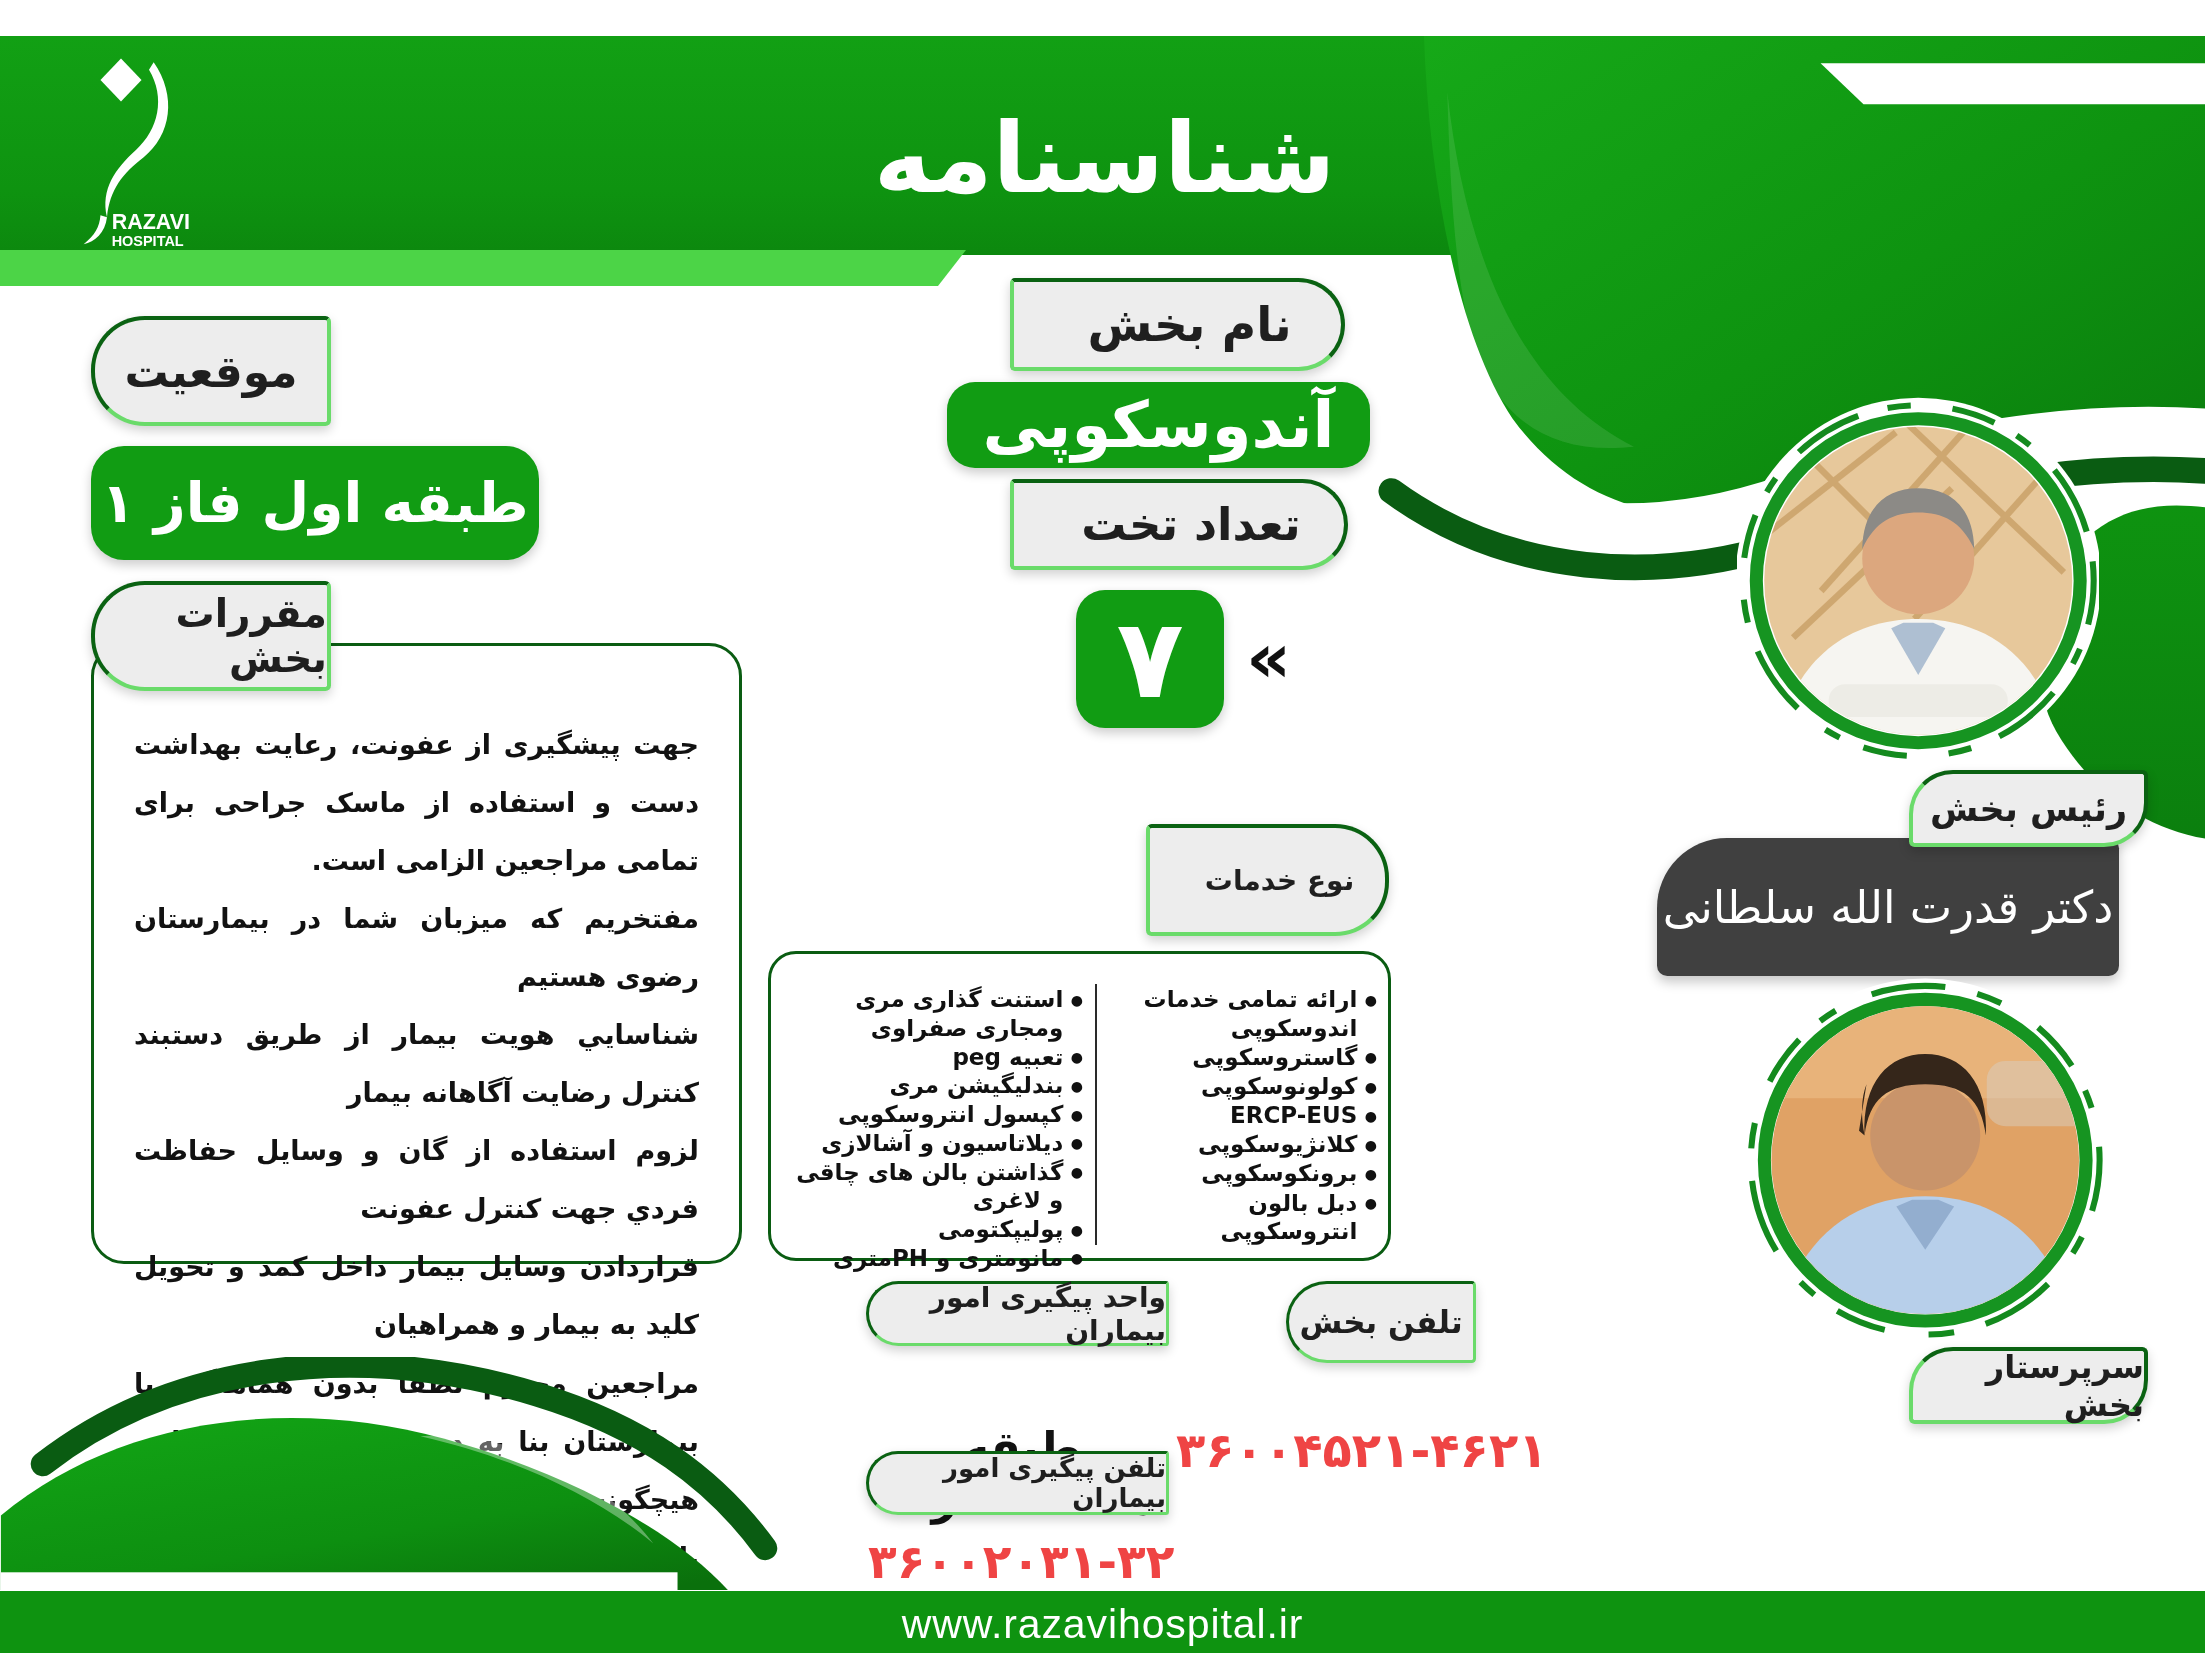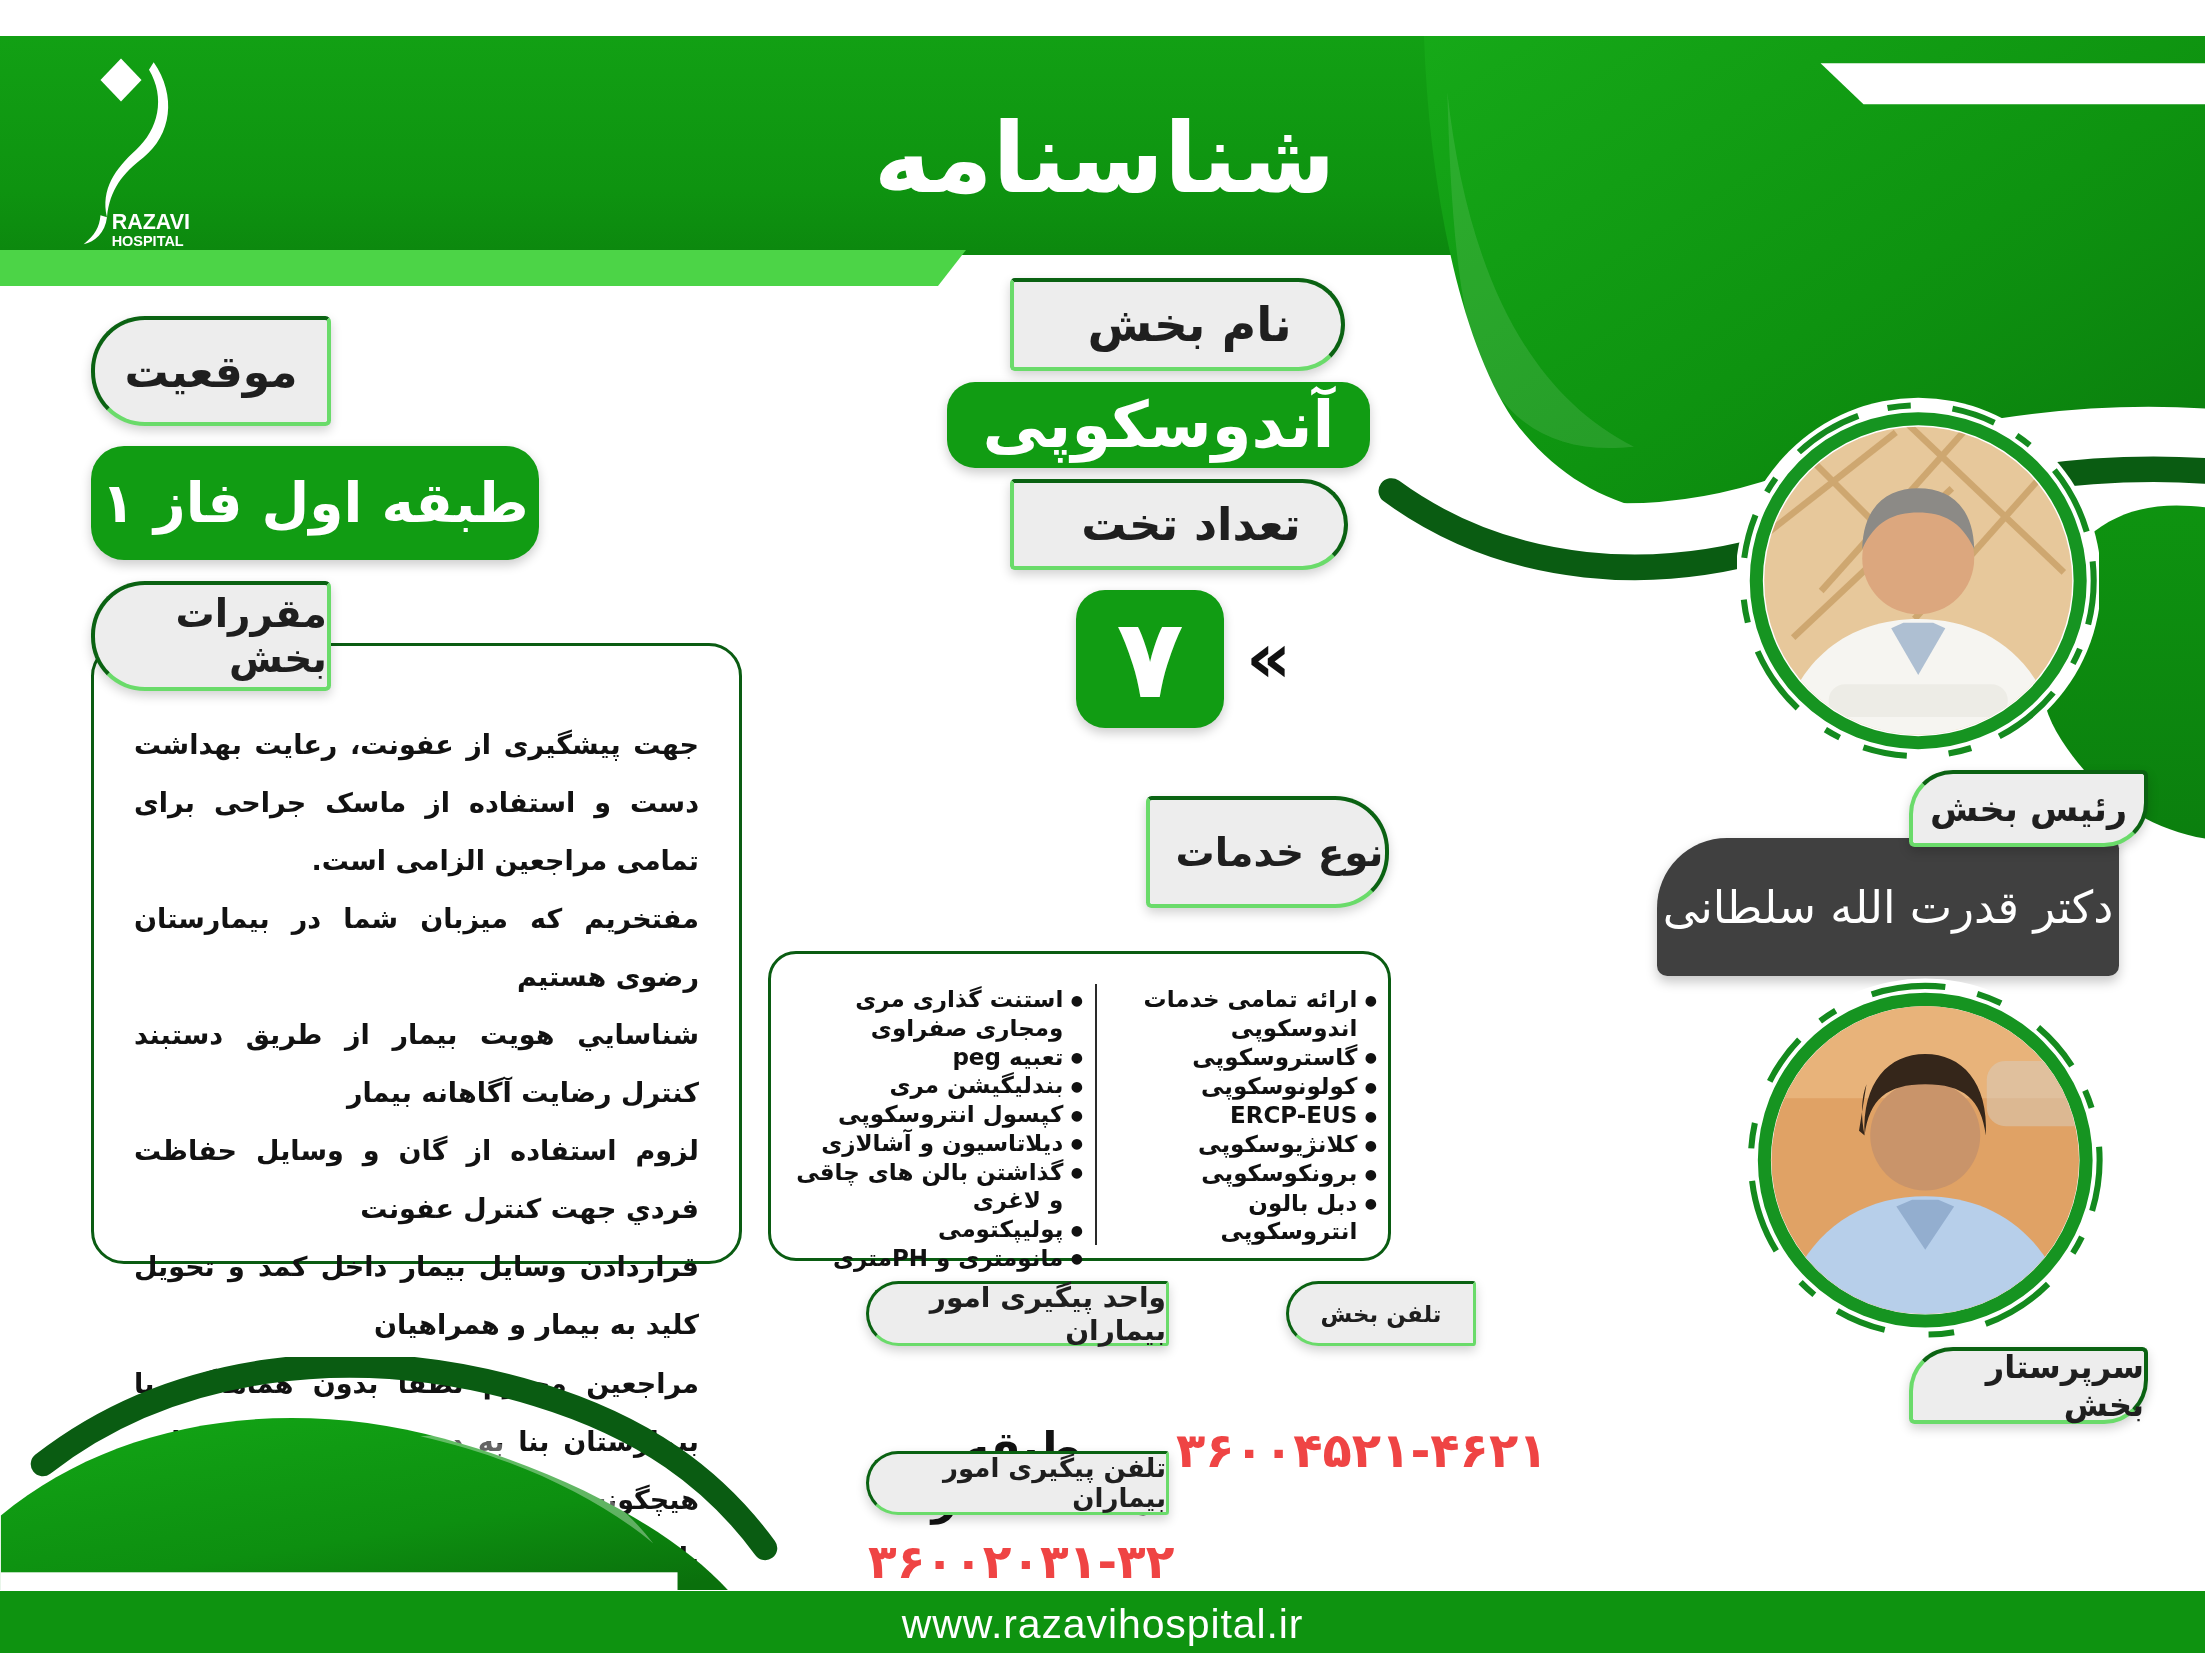--- a/index.html
+++ b/index.html
@@ -115,21 +115,21 @@
   <div class="abs badge right-round fa" style="left:1010px;top:242px;width:335px;height:93px;font-size:47px;">نام بخش</div>
 
   <div class="abs green-pill fa" style="left:947px;top:346px;width:423px;height:86px;font-size:64px;border-radius:28px;">آندوسکوپی</div>
 
   <div class="abs badge right-round fa" style="left:1010px;top:443px;width:338px;height:91px;font-size:45px;">تعداد تخت</div>
 
   <div class="abs green-pill fa" style="left:1076px;top:554px;width:148px;height:138px;font-size:110px;border-radius:29px;">۷</div>
 
   <div class="abs" style="left:1238px;top:587px;width:61px;height:70px;font-size:70px;font-weight:bold;color:#111;line-height:70px;text-align:center;">«</div>
 
-  <div class="abs badge right-round fa" style="left:1146px;top:760px;width:243px;height:112px;font-size:39px;z-index:3;">نوع خدمات</div>
+  <div class="abs badge right-round fa" style="left:1146px;top:788px;width:243px;height:112px;font-size:28px;z-index:3;">نوع خدمات</div>
 
   <div id="services-box" class="abs"></div>
   <div id="services-divider" class="abs"></div>
 
   <div class="svc-col" style="left:1118px;top:949px;width:259px;height:261px;">
       <div class="svc-item">
         <span class="bullet">●</span>
         <span>ارائه تمامی خدمات اندوسکوپی</span>
       </div>
       <div class="svc-item">
@@ -194,21 +194,21 @@
     </div>
 
   <div class="abs badge left-round fa" style="left:866px;top:1245px;width:303px;height:65px;font-size:28px;border-width:3.3px;">واحد پیگیری امور بیماران</div>
 
   <div class="abs fa" style="left:887px;top:1386px;width:271px;font-size:44px;font-weight:bold;color:#121212;text-align:center;">طبقه همکف فاز ۲</div>
 
   <div class="abs badge left-round fa" style="left:866px;top:1415px;width:303px;height:64px;font-size:26px;border-width:3.3px;">تلفن پیگیری امور بیماران</div>
 
   <div class="abs phone-num" style="left:868px;top:1498px;width:280px;font-size:47px;">۳۶۰۰۲۰۳۱-۳۲</div>
 
-  <div class="abs badge left-round fa" style="left:1286px;top:1245px;width:190px;height:65px;font-size:23px;border-width:3.3px;">تلفن بخش</div>
+  <div class="abs badge left-round fa" style="left:1286px;top:1245px;width:190px;height:82px;font-size:31px;border-width:3.3px;">تلفن بخش</div>
 
   <div class="abs phone-num" style="left:1176px;top:1386px;width:308px;font-size:48px;">۳۶۰۰۴۵۲۱-۴۶۲۱</div>
 
   <svg class="abs" style="left:1737px;top:359px;" width="362" height="371" viewBox="0 0 775 795">
     <defs>
       <clipPath id="clipDoc">
           <circle cx="388" cy="398" r="330"></circle>
         </clipPath>
     </defs>
     <circle cx="388" cy="398" r="392" fill="#ffffff"></circle>

